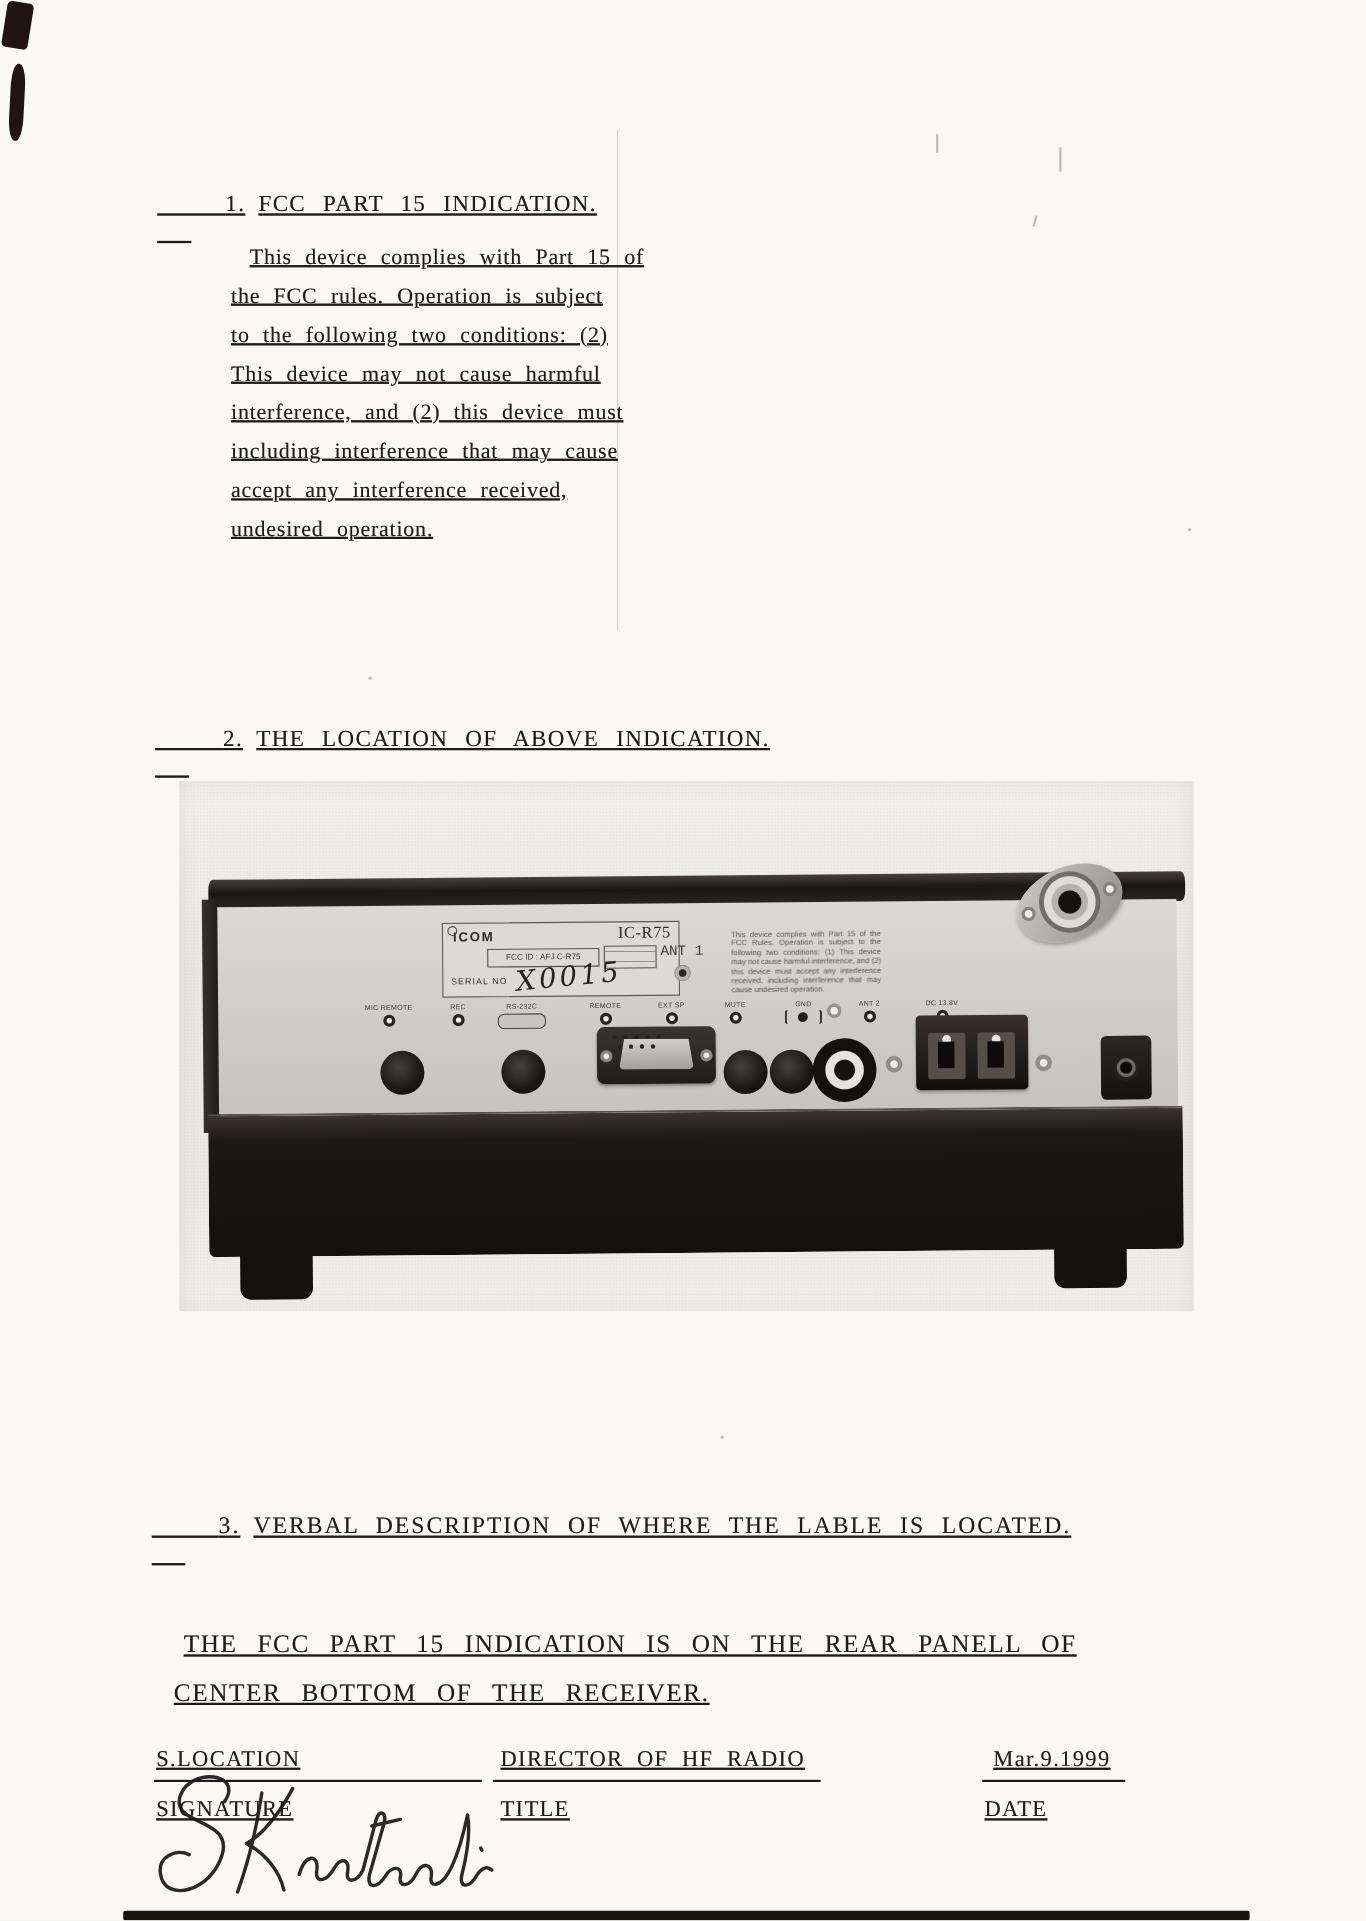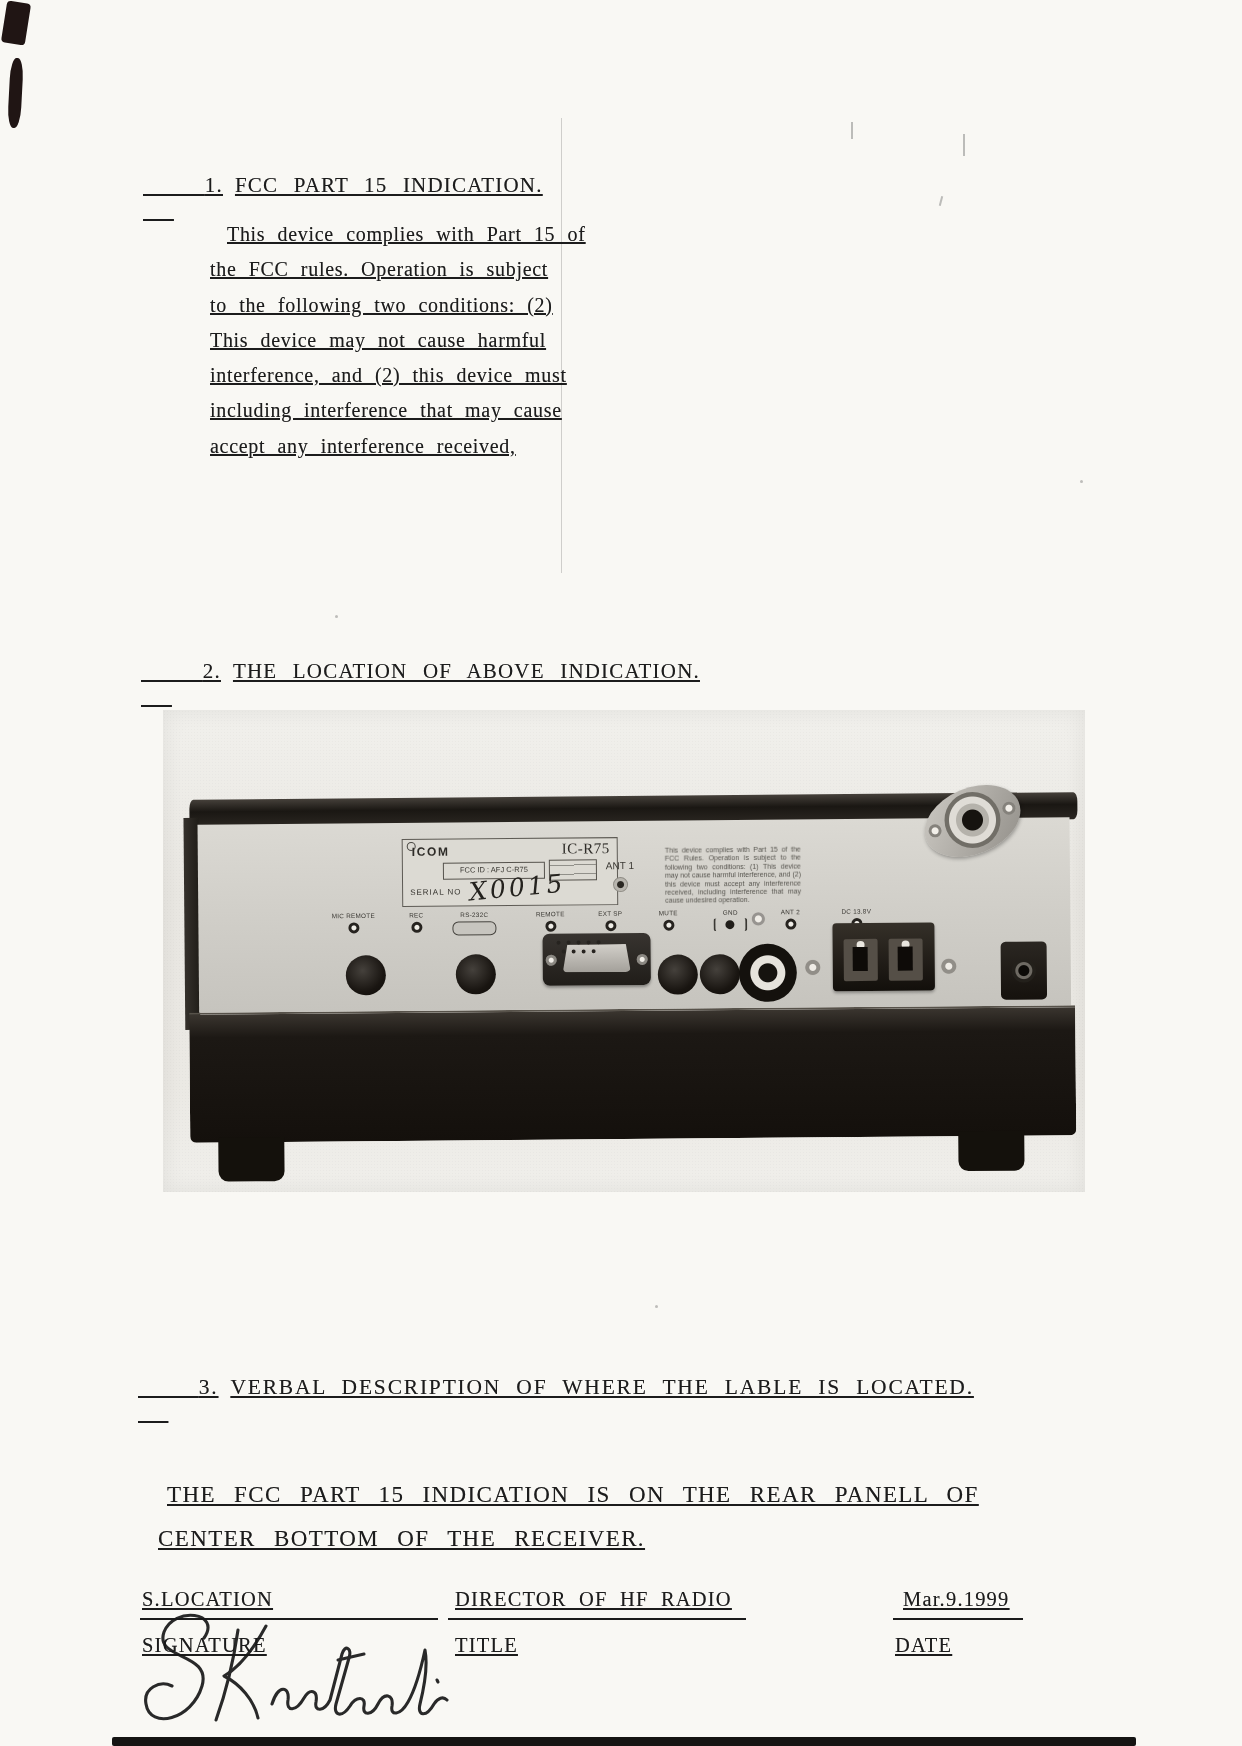--- a/index.html
+++ b/index.html
@@ -67,21 +67,21 @@
 
   
   .jitem{position:absolute;top:88px;width:58px;text-align:center;font-family:"Liberation Sans",sans-serif;}
   .jl{display:block;font-size:7.5px;transform:scale(.85);color:#3c3a35;letter-spacing:.3px;white-space:nowrap;}
   .jdot{display:block;width:11px;height:11px;margin:2px auto 0;border-radius:50%;background:radial-gradient(circle,#efede7 0 2px,#26231f 3px);}
   .joval{display:block;width:42px;height:12px;margin:2px auto 0;border-radius:6px;background:#c7c5bf;border:1px solid #46443f;}
   .jbkt{display:block;width:30px;height:13px;margin:1px auto 0;border-left:2px solid #3a3833;border-right:2px solid #3a3833;border-radius:3px;position:relative;}
   .jbkt i{position:absolute;left:10px;top:2px;width:9px;height:9px;border-radius:50%;background:#211e1a;}
 
   .ant1{position:absolute;left:400px;top:34px;width:44px;text-align:center;font-family:"Liberation Sans",sans-serif;}
-  .ant1 .al{font-size:10px;color:#3c3a35;}
+  .ant1 .al{font-size:13px;color:#3c3a35;font-family:Liberation Mono, monospace;}
   .ascrew{display:block;width:15px;height:15px;margin:4px auto 0;border-radius:50%;background:radial-gradient(circle,#2b2823 0 3px,#b8b5ae 4px 6px,#8e8b84 7px);}
 
   .fcctext{position:absolute;left:467px;top:26px;width:136px;font-size:7px;line-height:8.4px;color:#56544e;font-family:"Liberation Sans",sans-serif;filter:blur(.3px);text-align:justify;}
 
   
   .jack{position:absolute;width:40px;height:40px;border-radius:50%;
     background:radial-gradient(circle at 42% 38%,#45413c 0%,#191511 62%,#0e0b08 100%);}
   .jackA{left:147px;top:132px;}
   .jackB{left:257px;top:132px;}
   .jackC{left:459px;top:134px;}
@@ -150,20 +150,21 @@
   </div>
 
   <div class="para1 txt">
     <div class="line indent">This device complies with Part 15 of</div>
     <div class="line">the FCC rules. Operation is subject</div>
     <div class="line">to the following two conditions: (2)</div>
     <div class="line">This device may not cause harmful</div>
     <div class="line">interference, and (2) this device must</div>
     <div class="line">including interference that may cause</div>
     <div class="line">accept any interference received,</div>
+    <div class="line">undesired operation.</div>
   </div>
 
   <div class="h h2 txt">
     <span class="num">2.</span><span>THE LOCATION OF ABOVE INDICATION.</span>
   </div>
 
   <div class="photo">
     <div class="grain"></div>
     <div class="radio">
       <div class="topbar"></div>

